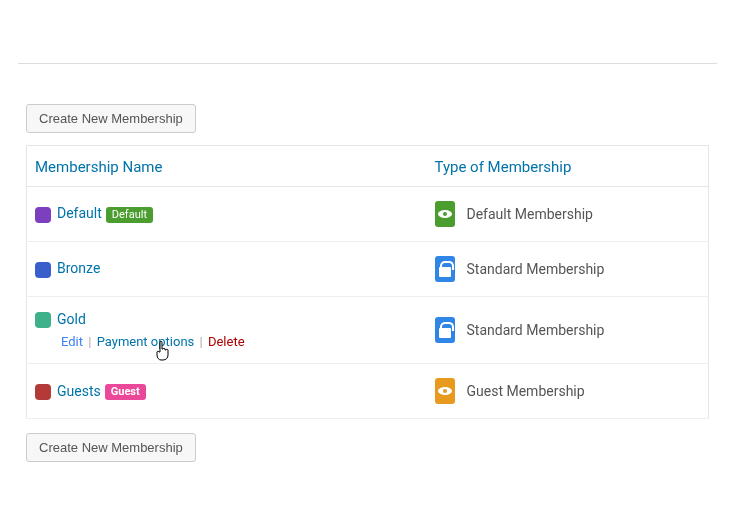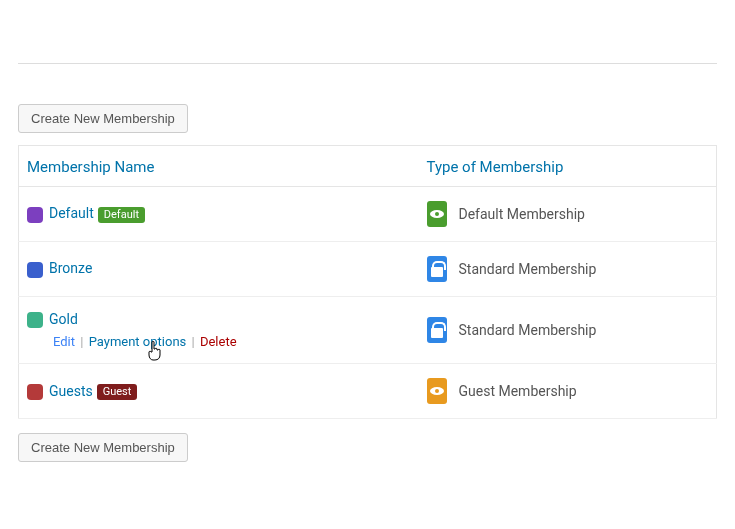--- a/index.html
+++ b/index.html
@@ -11,21 +11,21 @@
     width: 735px;
     height: 529px;
     overflow: hidden;
   }
   .top-spacer {
     height: 64px;
     border-bottom: 1px solid #ddd;
     margin: 0 18px;
   }
   .container {
-    padding: 0 18px;
+    padding: 0 26px;
   }
   .btn {
     display: inline-block;
     background: #f7f7f7;
     border: 1px solid #ccc;
     color: #555;
     padding: 6px 12px;
     font-size: 13px;
     border-radius: 3px;
     cursor: pointer;
@@ -173,21 +173,21 @@
             <div><span class="color-swatch" style="background: rgb(61, 178, 138);"></span><span class="row-name">Gold</span></div>
             <div class="row-actions"><span class="edit">Edit</span><span class="sep"> | </span><span class="pay">Payment options</span><span class="sep"> | </span><span class="del">Delete</span></div>
             <span class="cursor-pointer"><svg width="16" height="20" viewBox="0 0 16 20">
                 <path d="M5 1 C5 0 7 0 7 1 L7 8 L8 8 C8 7 10 7 10 8 L10 9 L11 9 C11 8 13 8 13 9 L13 14 C13 17 11 19 8 19 L6 19 C4 19 2 17 2 14 L2 11 C2 10 4 10 4 11 L5 11 Z" fill="#fff" stroke="#000" stroke-width="1"></path>
               </svg></span>
           </td>
           <td class="type-cell"><span class="type-icon" style="background: rgb(47, 134, 230);"></span><span class="type-label">Standard Membership</span></td>
         </tr>
         <tr class="">
           <td class="name-cell">
-            <div><span class="color-swatch" style="background: rgb(180, 58, 58);"></span><span class="row-name">Guests</span><span class="badge" style="background: #7f1d1d;">Guest</span></div>
+            <div><span class="color-swatch" style="background: rgb(180, 58, 58);"></span><span class="row-name">Guests</span><span class="badge" style="background: #ec4899; font-weight: bold;">Guest</span></div>
           </td>
           <td class="type-cell"><span class="type-icon eye" style="background: rgb(232, 154, 31);"></span><span class="type-label">Guest Membership</span></td>
         </tr>
       </tbody>
   </table>
 
   <button class="btn bottom">Create New Membership</button>
 
 </div>
 

